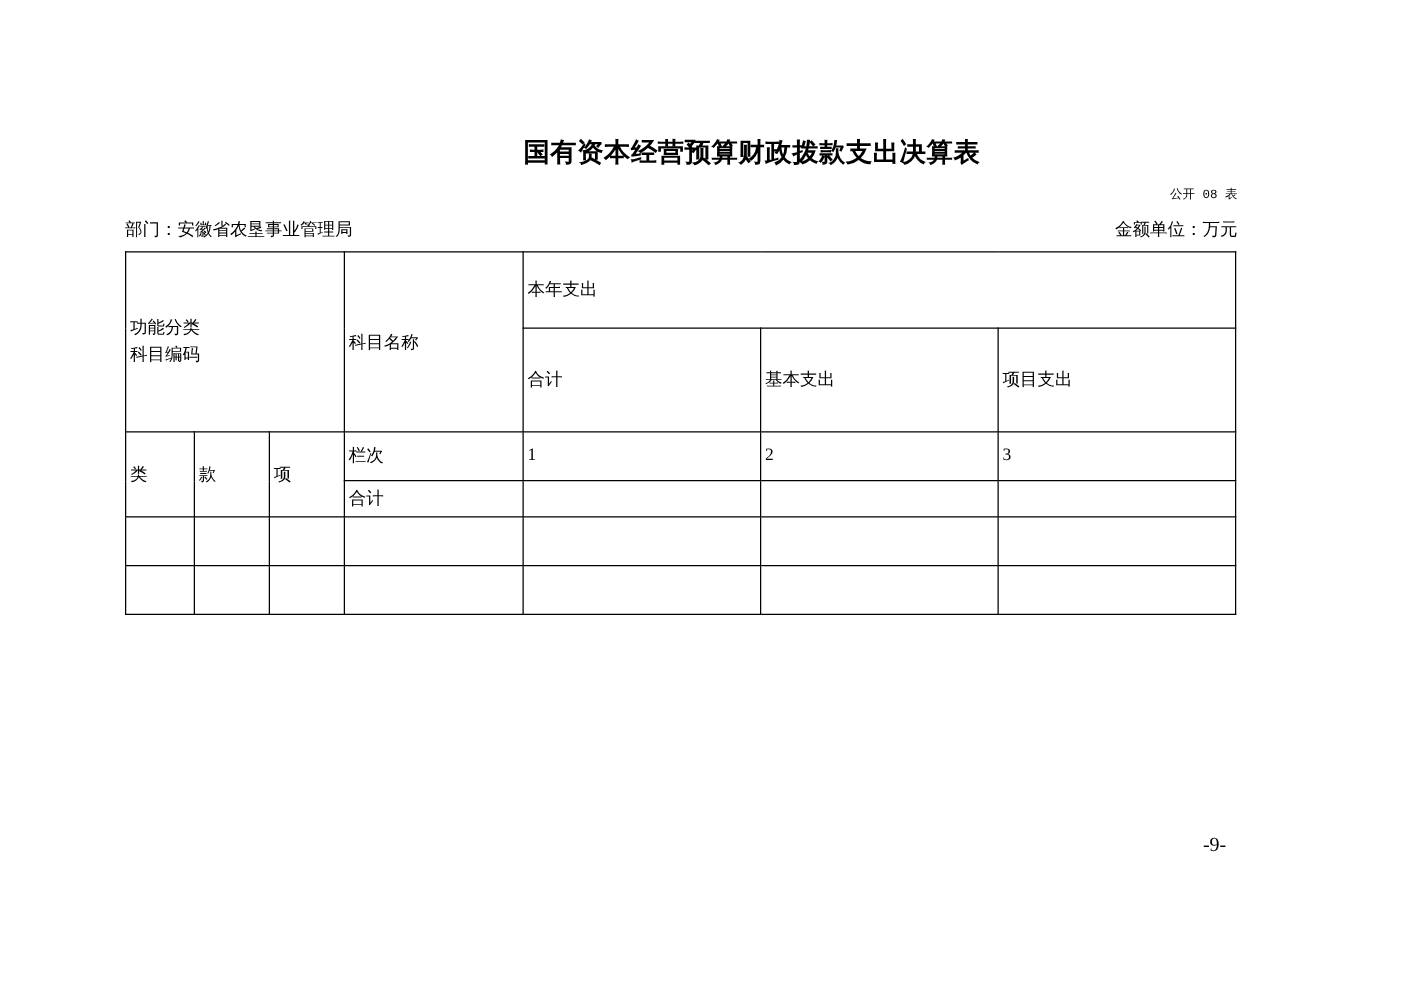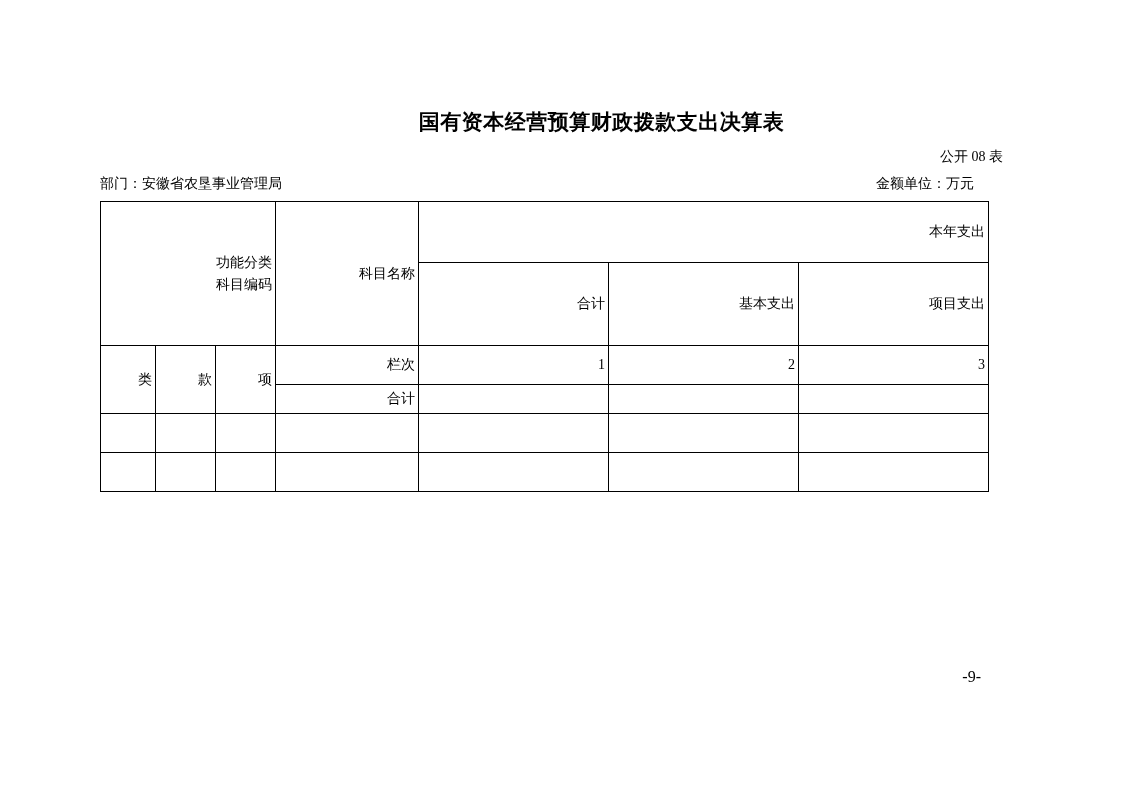--- a/index.html
+++ b/index.html
@@ -29,48 +29,48 @@
     text-align: center;
     font-family: "Liberation Sans", "DejaVu Sans", sans-serif;
     font-size: 21px;
     font-weight: bold;
     letter-spacing: 0.5px;
     padding-left: 40px;
   }
   .form-code {
     position: absolute;
     top: 148px;
-    right: 120px;
-    font-size: 14px;
-    font-family: Liberation Serif, serif;
+    right: 133px;
+    font-size: 10px;
+    font-family: Liberation Mono, monospace;
   }
   .dept-line {
     position: absolute;
     top: 175px;
     left: 100px;
     font-size: 14px;
   }
   .unit-line {
     position: absolute;
     top: 175px;
-    right: 149px;
+    right: 133px;
     font-size: 14px;
     text-align: center;
   }
   table.main {
     position: absolute;
     top: 201px;
     left: 100px;
     width: 888px;
     border-collapse: collapse;
     table-layout: fixed;
   }
   table.main td {
     border: 1px solid #000000;
-    text-align: right;
+    text-align: left;
     vertical-align: middle;
     font-size: 14px;
     padding: 2px 3px;
     font-family: "Liberation Serif", "DejaVu Serif", serif;
   }
   .h-cat { height: 134px; }
   .h-sub { height: 34px; }
   .h-row { height: 34px; }
   .two-line {
     line-height: 1.55;

